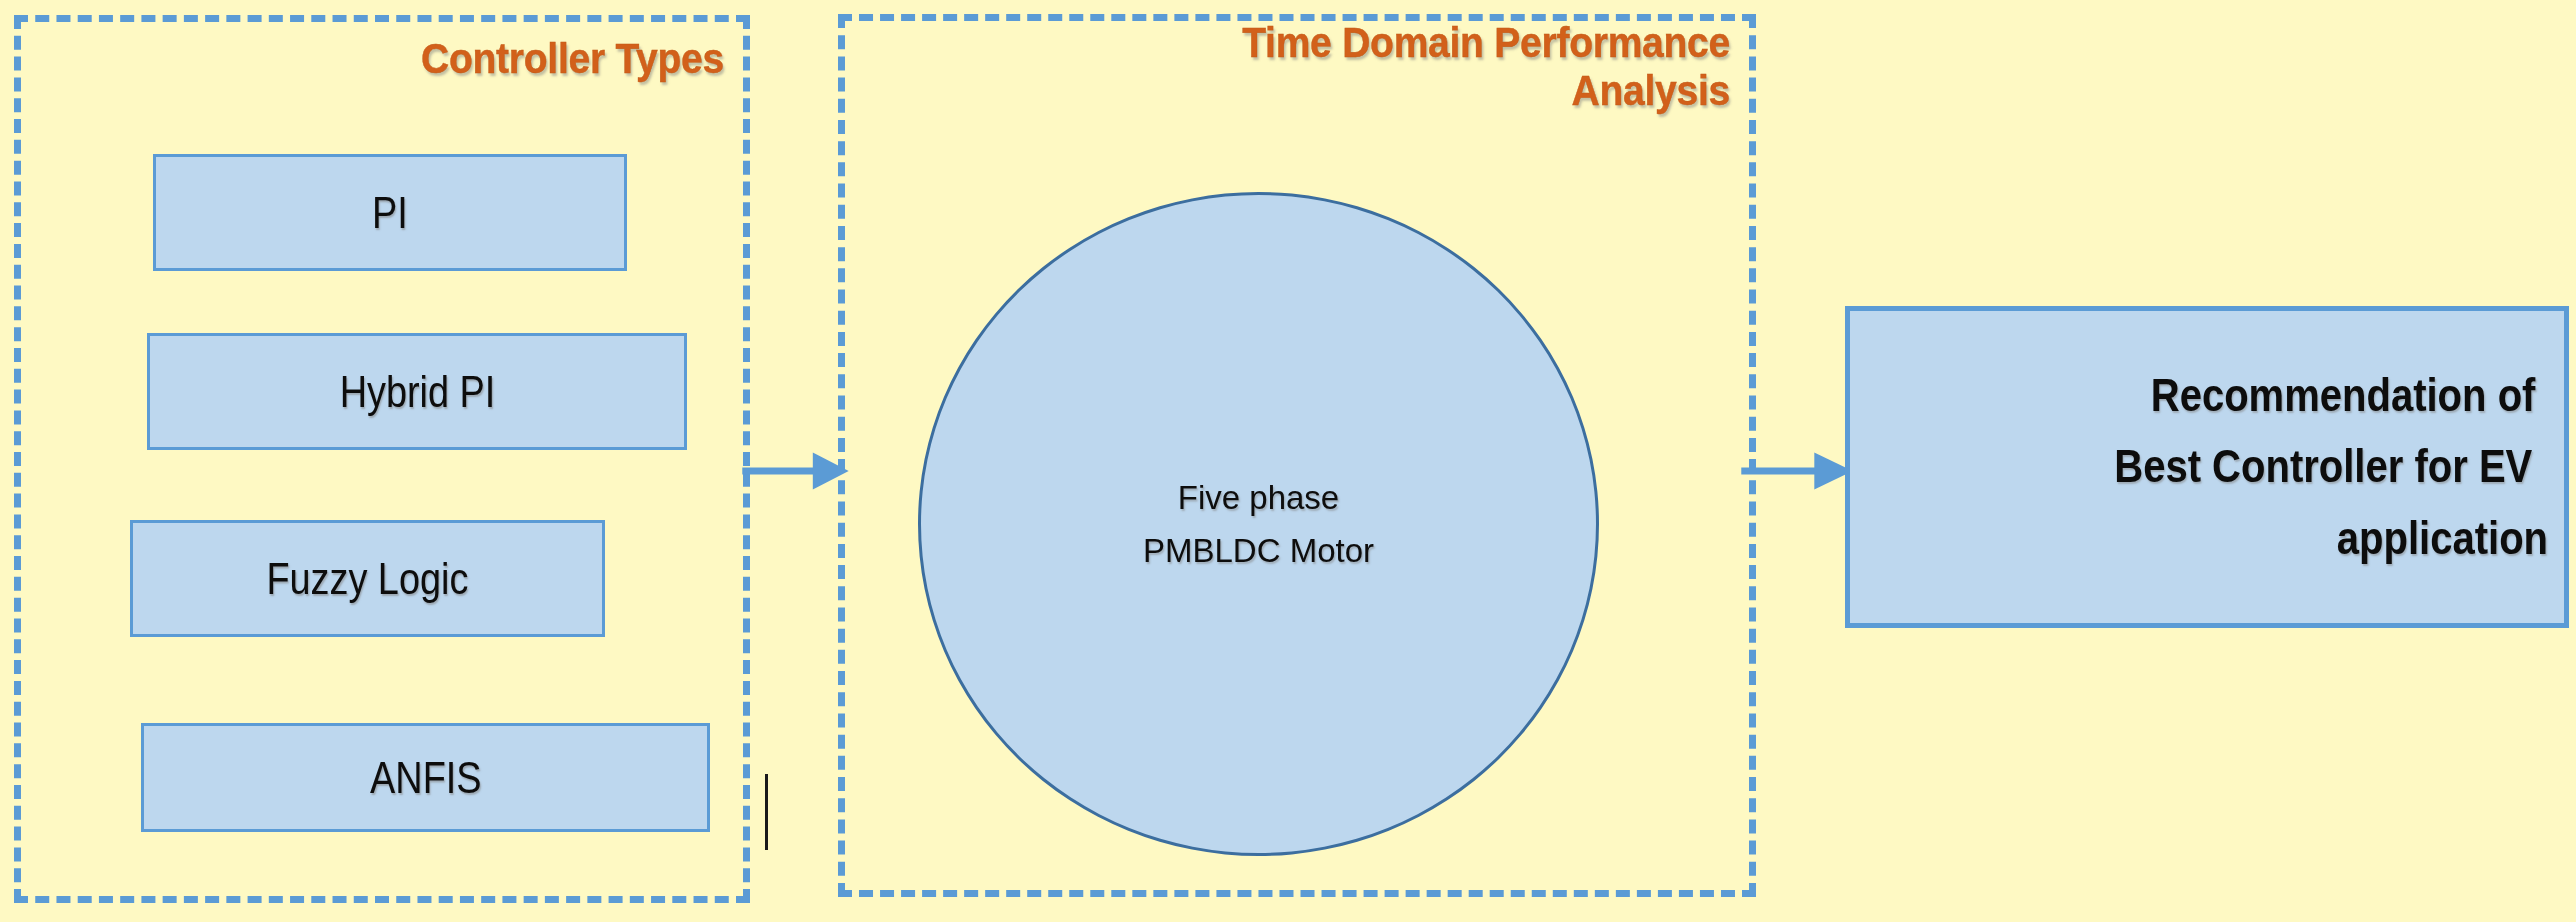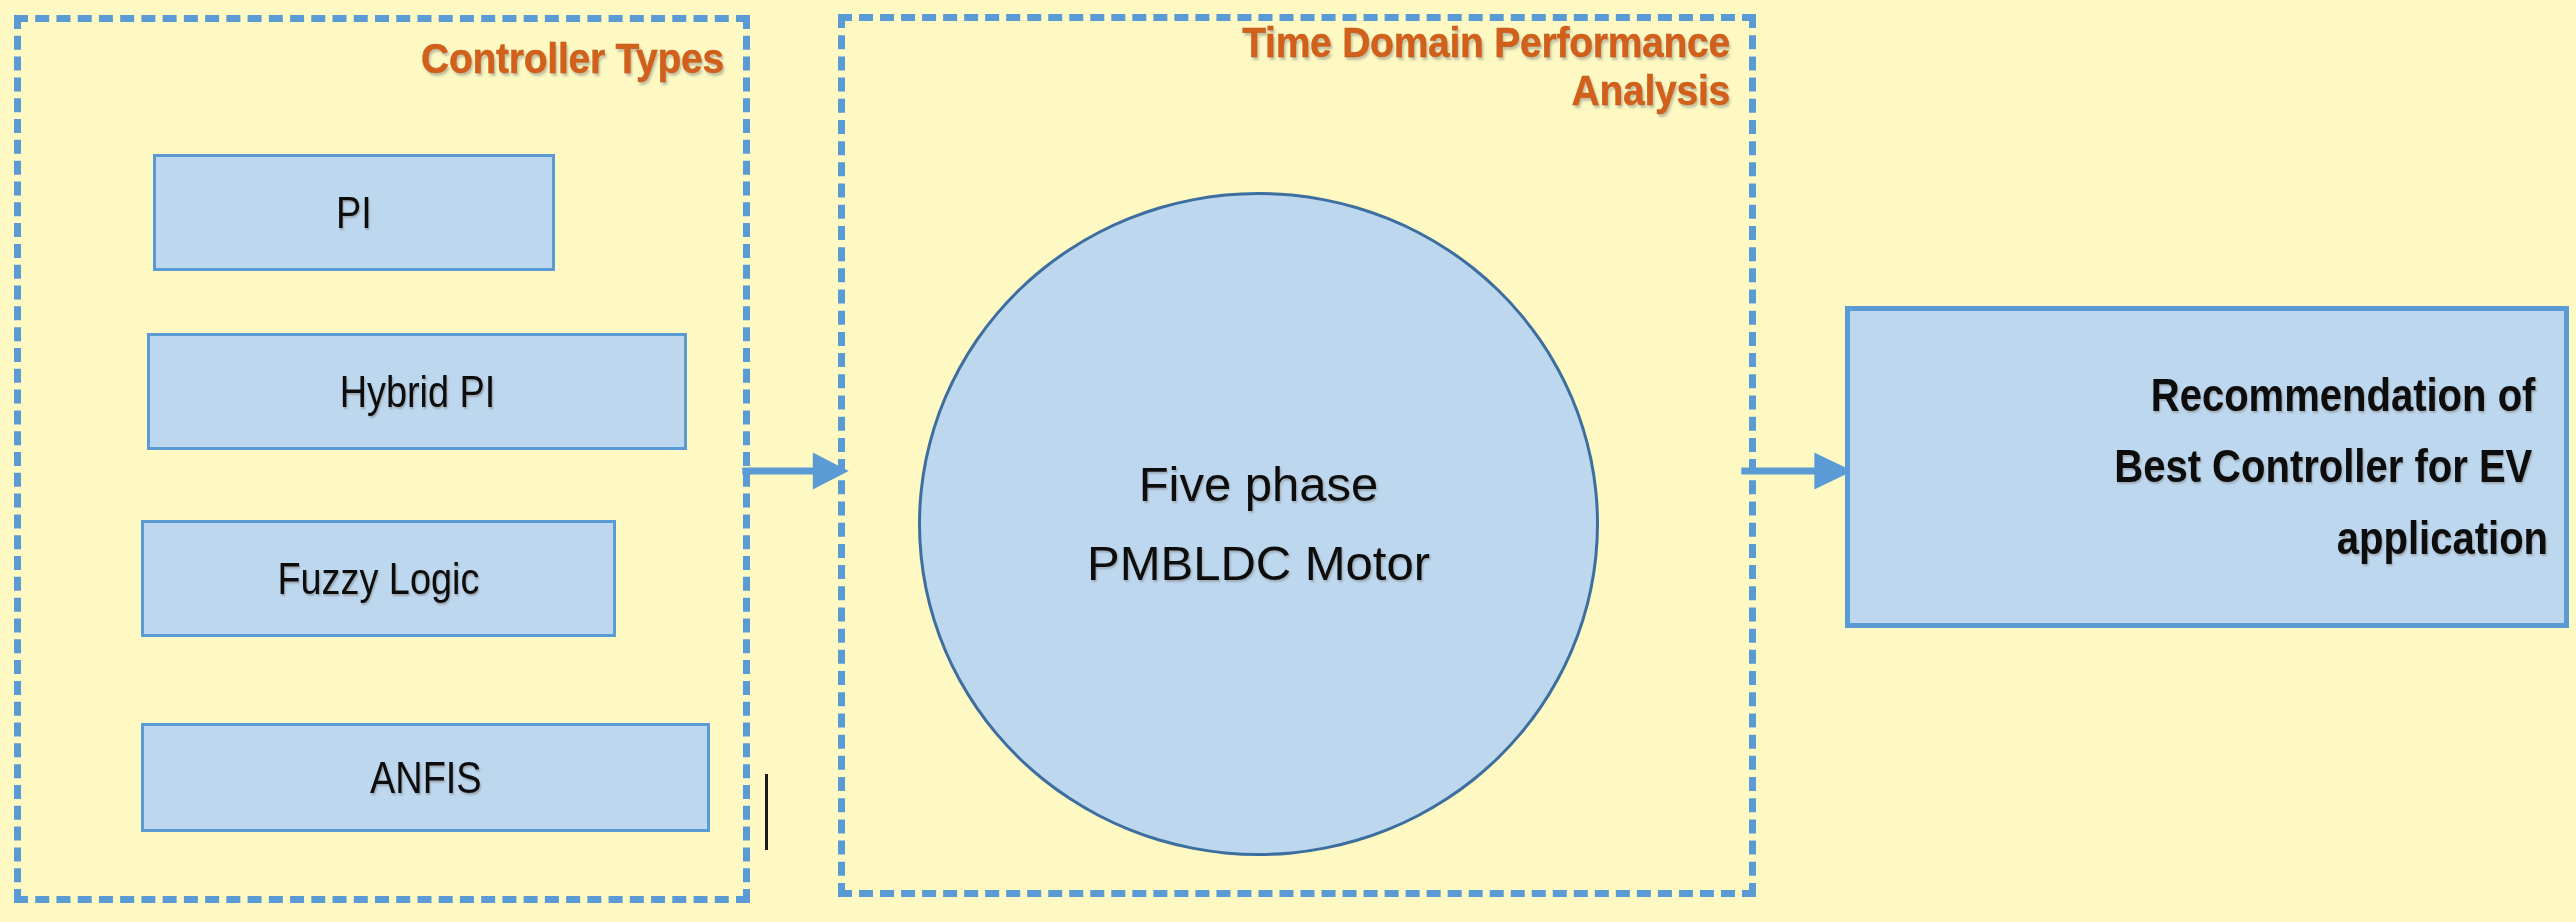--- a/index.html
+++ b/index.html
@@ -86,44 +86,44 @@
   }
   .ctrl-box .label {
     font-family: "Liberation Sans Narrow", "Liberation Sans", sans-serif;
     font-stretch: condensed;
     font-size: 44px;
     color: #0D0D0D;
     text-shadow: 1.3px 1.9px 1.9px rgba(130,130,130,0.55);
     transform: scaleX(0.86);
     white-space: nowrap;
   }
-  #ctrl-box-0 { left: 153px; top: 154px;  width: 402px; height: 117px; }
+  #ctrl-box-0 { left: 153px; top: 154px;  width: 474px; height: 117px; }
   #ctrl-box-1 { left: 147px; top: 333px;  width: 540px; height: 117px; }
-  #ctrl-box-2 { left: 141px; top: 520px;  width: 475px; height: 117px; }
+  #ctrl-box-2 { left: 130px; top: 520px;  width: 475px; height: 117px; }
   #ctrl-box-3 { left: 141px; top: 723px; width: 569px; height: 109px; }
 
   
   #motor-circle {
     position: absolute;
     left: 918px;
     top: 192px;
     width: 681px;
     height: 664px;
     box-sizing: border-box;
     border-radius: 50%;
     background: #BDD7EE;
     border: 3.8px solid #3C6E9F;
     display: flex;
     flex-direction: column;
     align-items: center;
     justify-content: center;
   }
   #motor-circle .cline {
     font-family: "Liberation Sans", sans-serif;
-    font-size: 49px;
+    font-size: 33px;
     color: #0D0D0D;
     text-shadow: 1.3px 1.9px 1.9px rgba(130,130,130,0.5);
     line-height: 1.62;
     white-space: nowrap;
   }
 
   
   #recommendation-box {
     position: absolute;
     left: 1845px;

